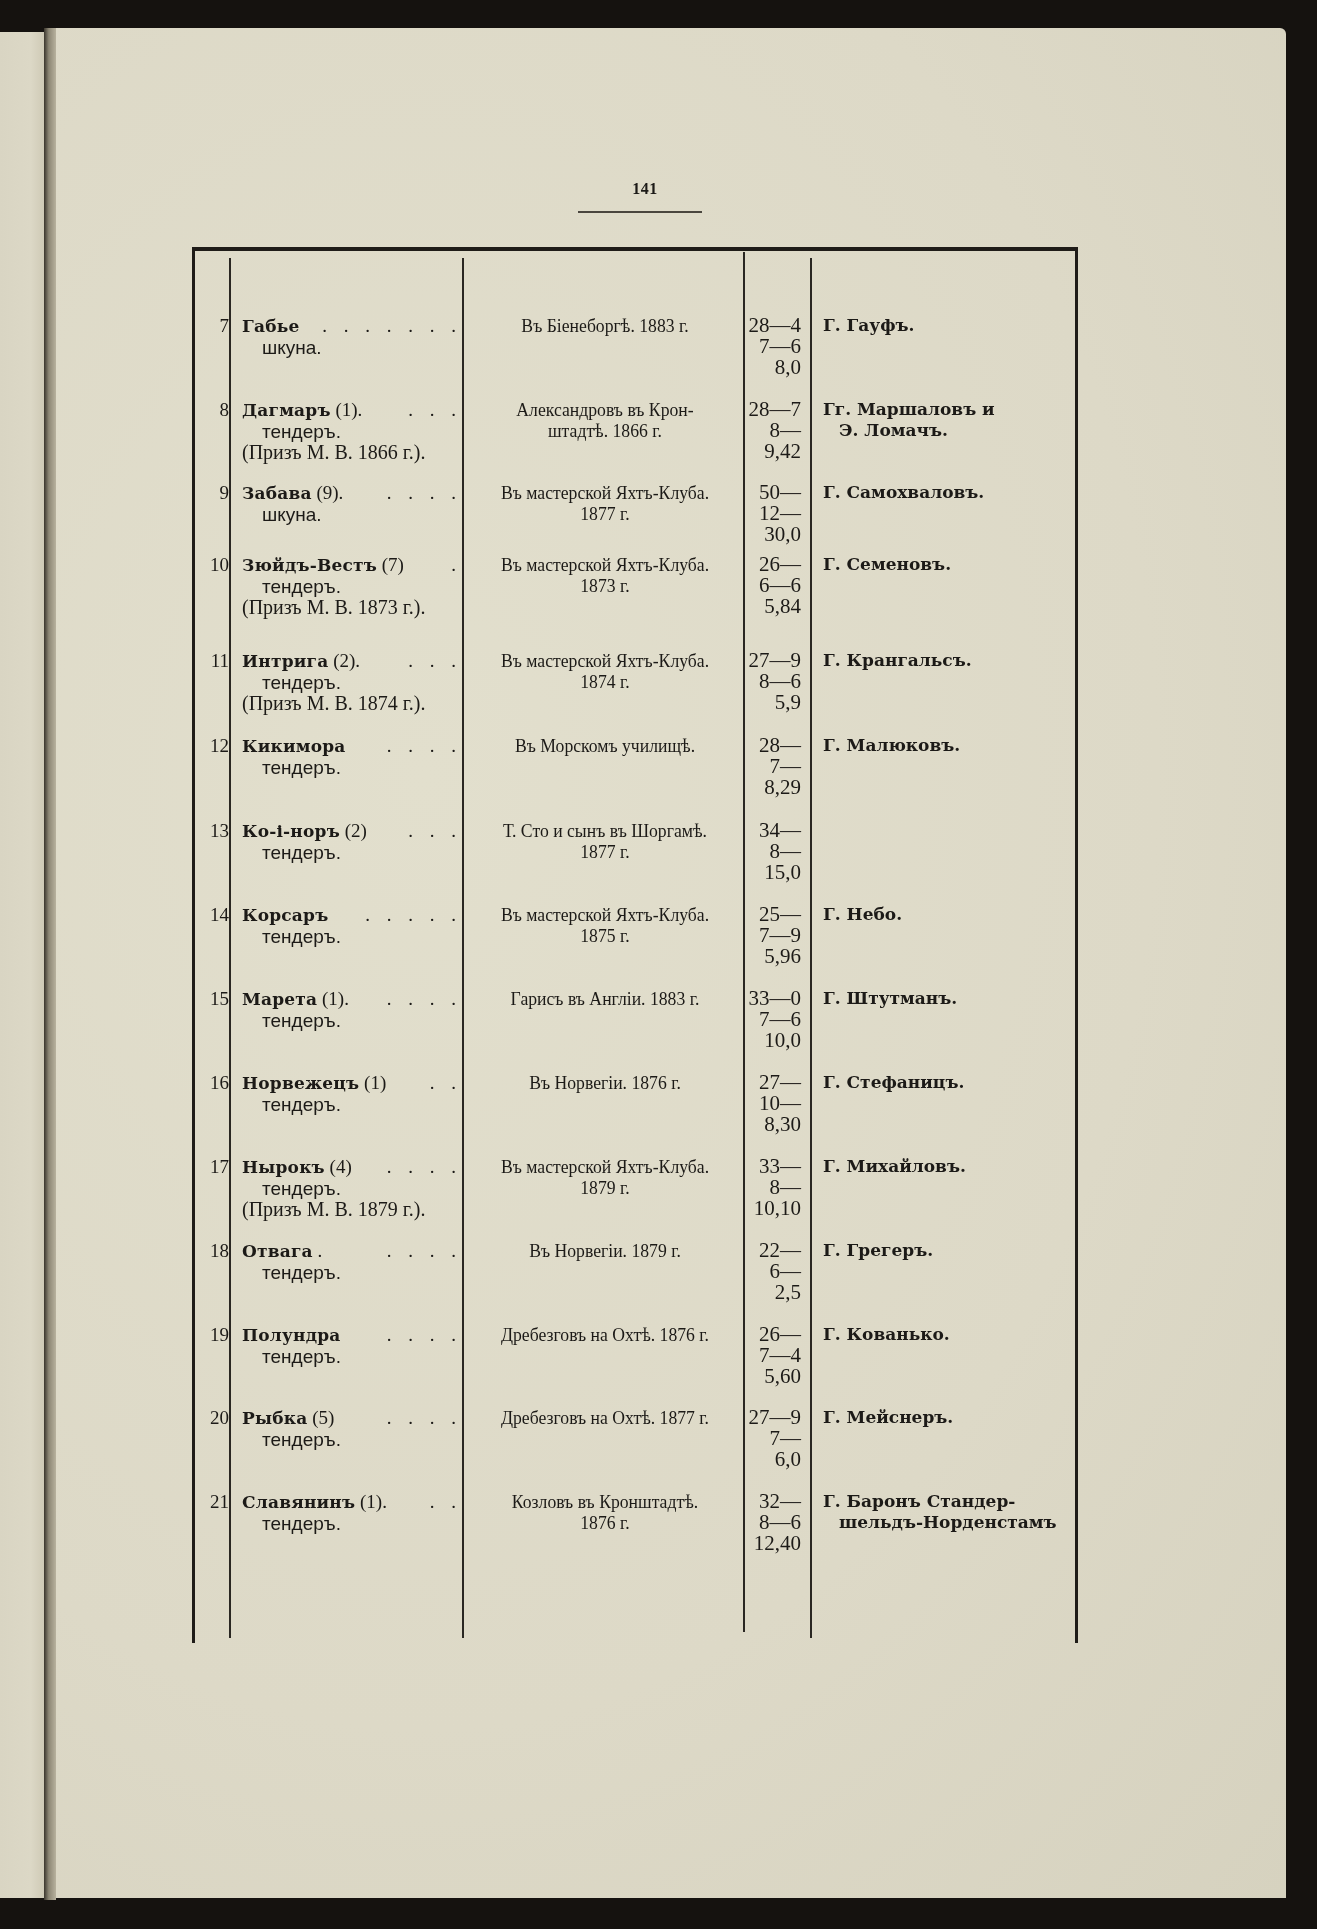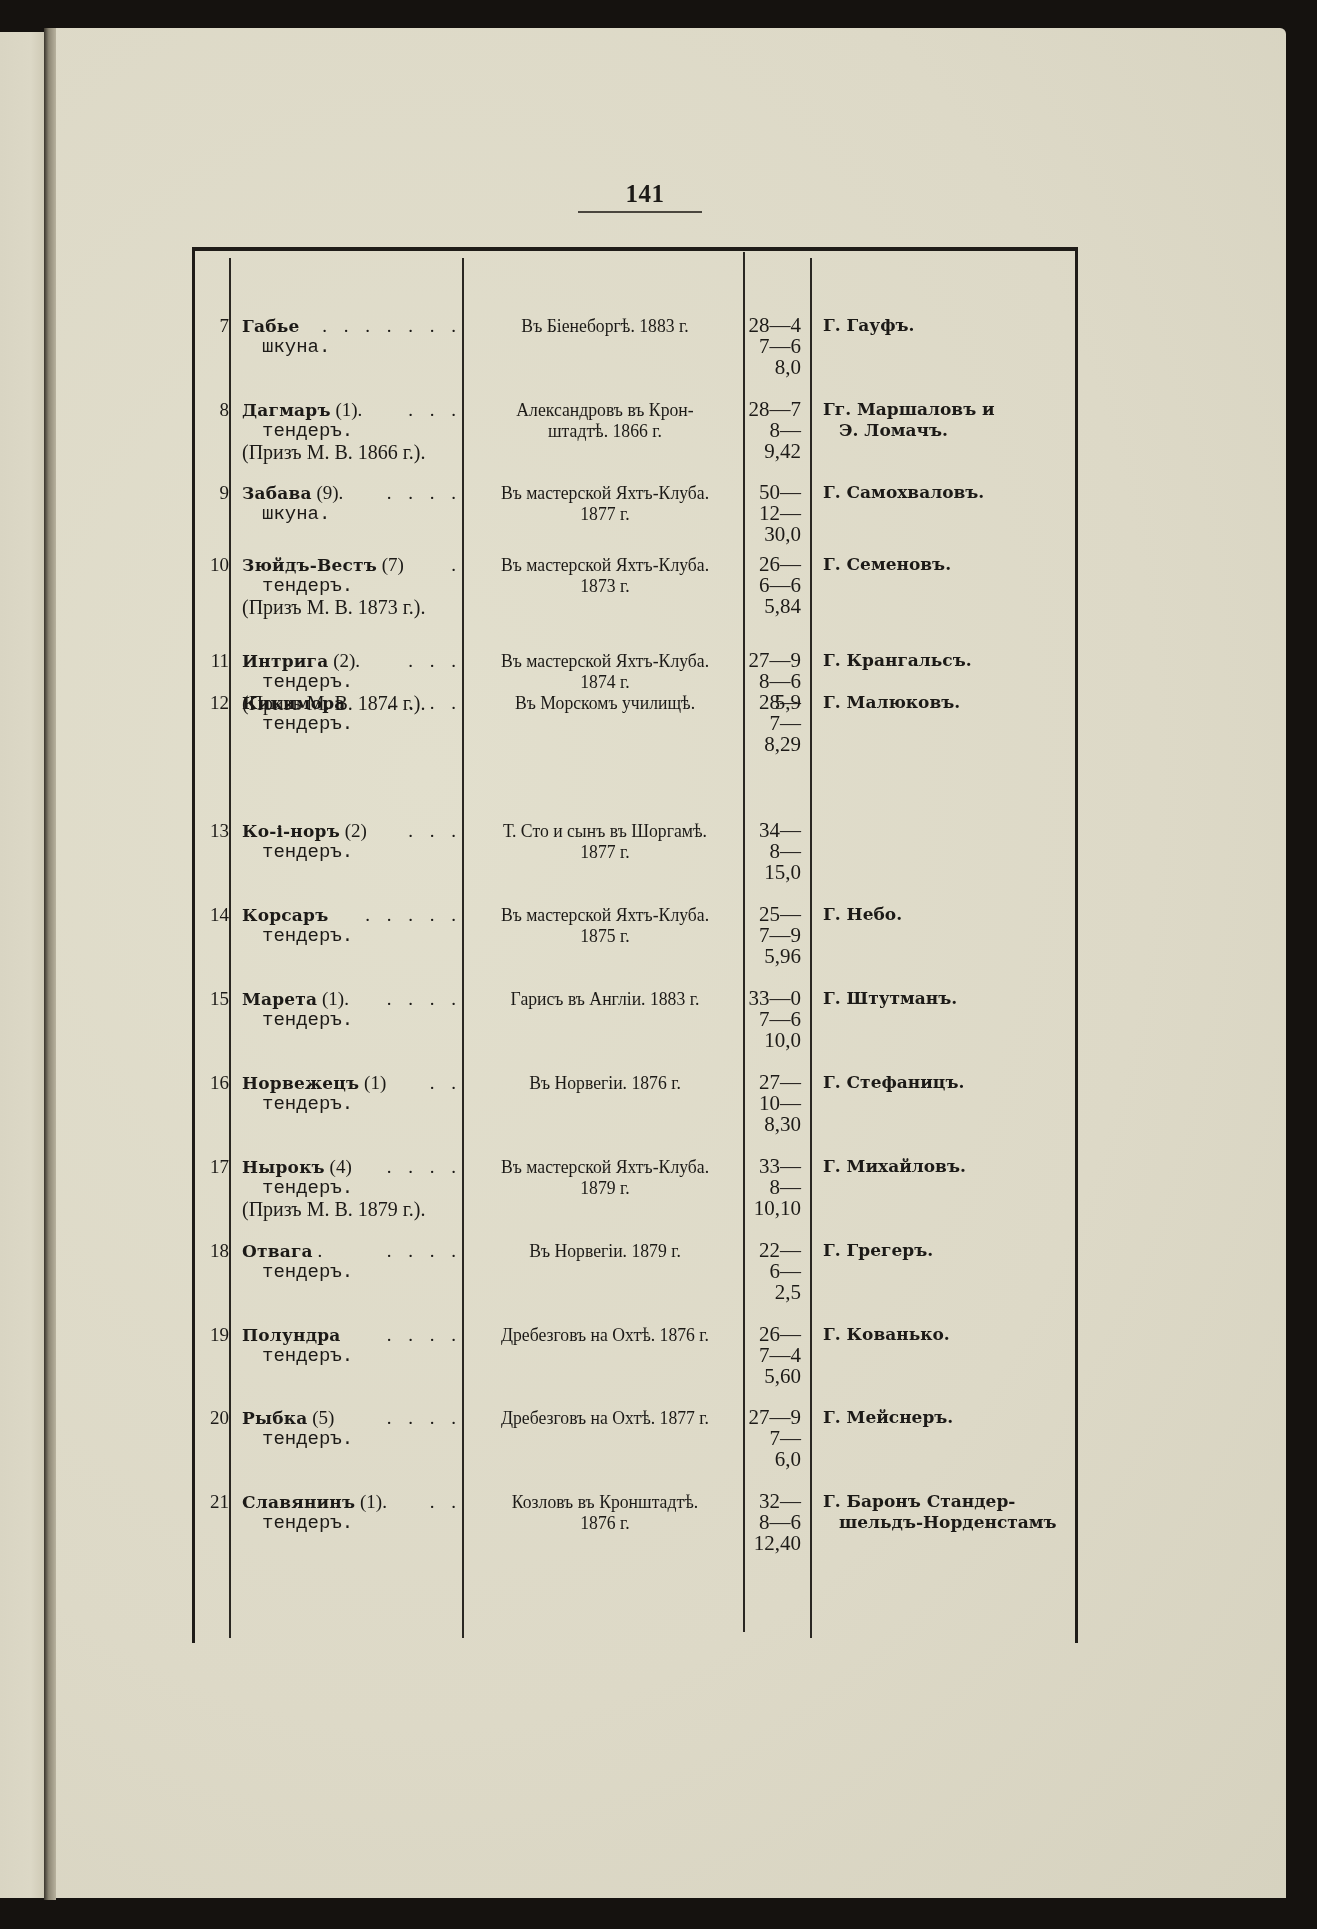--- a/index.html
+++ b/index.html
@@ -18,42 +18,42 @@
     background:linear-gradient(to right,#3a352c,#8d8775 40%,#b8b29e);
   }
   .page {
     position:absolute; left:56px; top:28px; width:1230px; height:1870px;
     background:#ddd9c7;
     background-image:radial-gradient(ellipse at 30% 40%, #e2dfcd 0%, #ddd9c7 60%, #d6d2bf 100%);
     border-top-right-radius:6px;
   }
   .page-number {
     position:absolute; left:605px; top:180px; width:80px; text-align:center;
-    font-family:"Liberation Serif", serif; font-weight:bold; font-size:25px; letter-spacing:0.5px;
+    font-family:"Liberation Serif", serif; font-weight:bold; font-size:16px; letter-spacing:0.5px;
   }
   .page-number-rule {
     position:absolute; left:578px; top:211px; width:124px; height:2px; background:#4a463e;
   }
   .table-frame {
     position:absolute; left:192px; top:247px; width:886px; height:1396px;
     border-top:4px solid #1f1c18; border-left:3px solid #1f1c18; border-right:3px solid #1f1c18;
     box-sizing:border-box;
   }
   .col-line { position:absolute; top:258px; width:1.5px; height:1380px; background:#2a2722; }
   .row {
     position:absolute; left:195px; width:880px; height:84px;
     font-size:17px; line-height:21px;
   }
   .cell { position:absolute; top:0; }
   .c-num { left:0; width:34px; text-align:right; font-family:"Liberation Serif", serif; font-size:19px; }
   .c-name { left:47px; width:220px; }
   .c-name .nm { font-family:"DejaVu Serif", serif; font-weight:bold; font-size:17px; letter-spacing:0.2px; }
   .c-name .nm-suffix { font-family:"Liberation Serif", serif; font-size:19px; }
   .c-name .dots { position:absolute; right:0; top:0; font-family:"Liberation Serif", serif; font-size:19px; letter-spacing:6px; }
-  .c-name .type { padding-left:20px; font-family:Liberation Mono, monospace; font-size:19px; }
+  .c-name .type { padding-left:20px; font-family:Liberation Sans, sans-serif; font-size:19px; }
   .c-name .prize { font-family:"Liberation Serif", serif; font-size:20px; white-space:nowrap; }
   .c-builder { left:272px; width:276px; text-align:center; font-family:"Liberation Serif", serif; font-size:19px; transform:scaleX(0.93); transform-origin:center top; white-space:nowrap; }
   .c-dims { left:550px; width:56px; text-align:right; font-family:"Liberation Serif", serif; font-size:21px; }
   .c-dims div { white-space:nowrap; }
   .c-owner { left:628px; width:252px; font-family:"DejaVu Serif", serif; font-weight:bold; font-size:17px; }
   .c-owner .l2 { padding-left:16px; }
 </style>
 </head>
 <body>
 
@@ -180,21 +180,21 @@
       </div>
     <div class="cell c-dims">
         <div>27—9</div>
         <div>8—6</div>
         <div>5,9</div>
       </div>
     <div class="cell c-owner">
         <div>Г. Крангальсъ.</div>
       </div>
   </div>
-    <div class="row" style="top: 692px;">
+    <div class="row" style="top: 735px;">
     <div class="cell c-num">12</div>
     <div class="cell c-name">
       <div style="position:relative">
         <span class="nm">Кикимора</span><span class="nm-suffix"></span>
         <span class="dots">. . . .</span>
       </div>
       <div class="type">тендеръ.</div>
 
     </div>
     <div class="cell c-builder">

